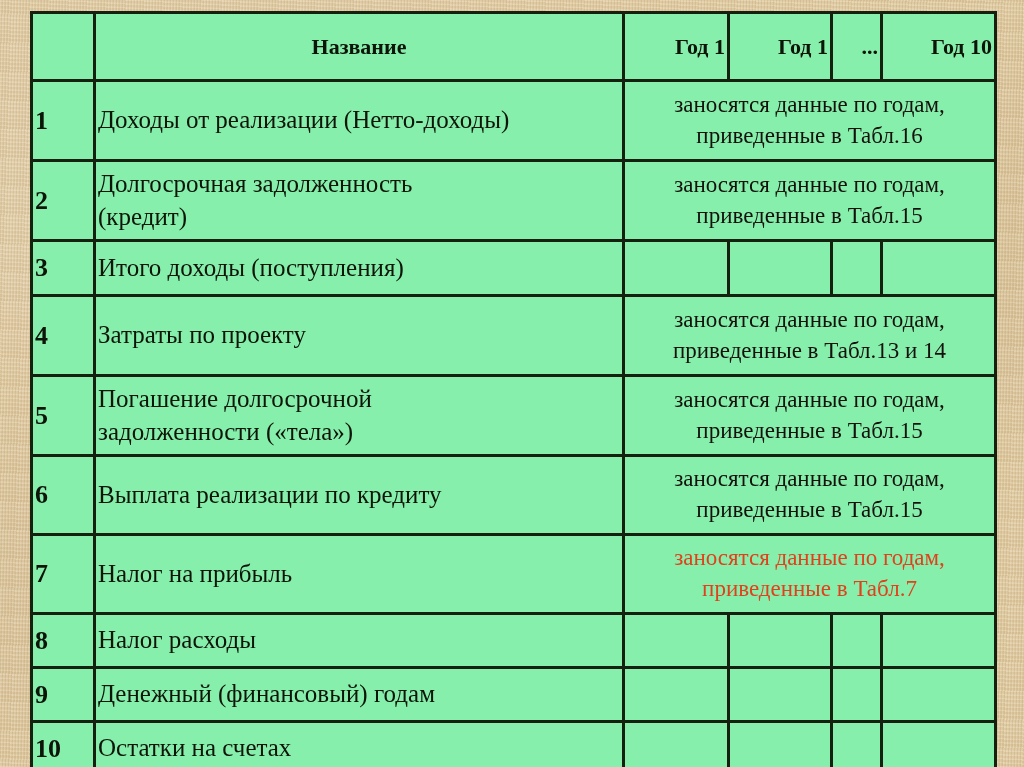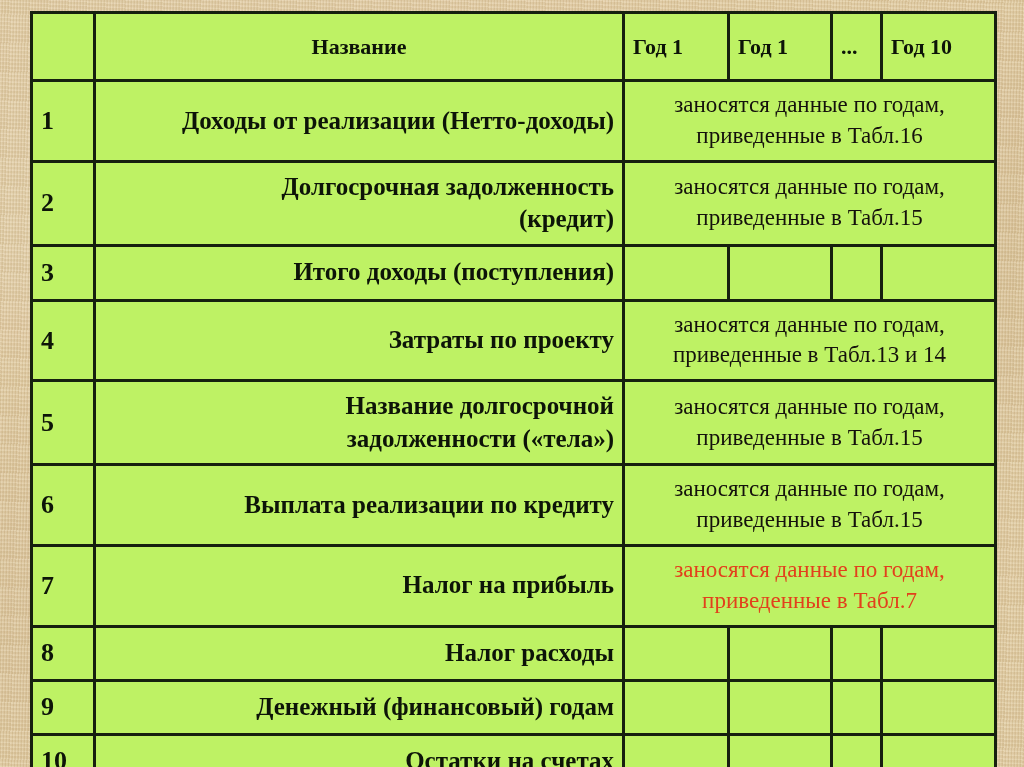--- a/index.html
+++ b/index.html
@@ -44,22 +44,22 @@
     top: 11px;
     width: 964px;
     border-collapse: collapse;
     table-layout: fixed;
     background: #c9f3c0;
   }
 
   #cashflow-table td,
   #cashflow-table th {
     border: 3px solid #16200f;
-    background: #bef264;
-    padding: 8px;
+    background: #86efac;
+    padding: 2px;
     vertical-align: middle;
     box-sizing: border-box;
   }
 
   
   col.c-num   { width: 63px; }
   col.c-name  { width: 529px; }
   col.c-y1    { width: 105px; }
   col.c-y2    { width: 103px; }
   col.c-dots  { width: 50px; }
@@ -68,38 +68,38 @@
   .num-cell {
     text-align: left;
     font-weight: bold;
     font-size: 26px;
     color: #0d1408;
     padding: 0 0 0 9px;
     line-height: 1.05;
   }
 
   .name-cell {
-    text-align: right;
-    font-weight: bold;
+    text-align: left;
+    font-weight: normal;
     font-size: 25px;
     color: #0d1408;
     padding: 5px 6px 5px 13px;
     line-height: 1.30;
   }
 
   .hdr-title {
     text-align: center;
     font-weight: bold;
     font-size: 22px;
     color: #0d1408;
     padding: 4px 6px;
   }
 
   .hdr-year {
-    text-align: left;
+    text-align: right;
     font-weight: bold;
     font-size: 22px;
     color: #0d1408;
     padding: 4px 2px;
     white-space: nowrap;
   }
 
   .note-cell {
     text-align: center;
     font-size: 23px;
@@ -177,21 +177,21 @@
           <td class="empty-cell"></td>
         </tr>
         <tr class="r-4">
           <td class="num-cell">4</td>
           <td class="name-cell nowrap-2">Затраты по проекту</td>
           <td class="note-cell nowrap-2" colspan="4">заносятся данные по годам,
 приведенные в Табл.13 и 14</td>
         </tr>
         <tr class="r-5">
           <td class="num-cell">5</td>
-          <td class="name-cell nowrap-2">Название долгосрочной
+          <td class="name-cell nowrap-2">Погашение долгосрочной
 задолженности («тела»)</td>
           <td class="note-cell nowrap-2" colspan="4">заносятся данные по годам,
 приведенные в Табл.15</td>
         </tr>
         <tr class="r-6">
           <td class="num-cell">6</td>
           <td class="name-cell nowrap-2">Выплата реализации по кредиту</td>
           <td class="note-cell nowrap-2" colspan="4">заносятся данные по годам,
 приведенные в Табл.15</td>
         </tr>

